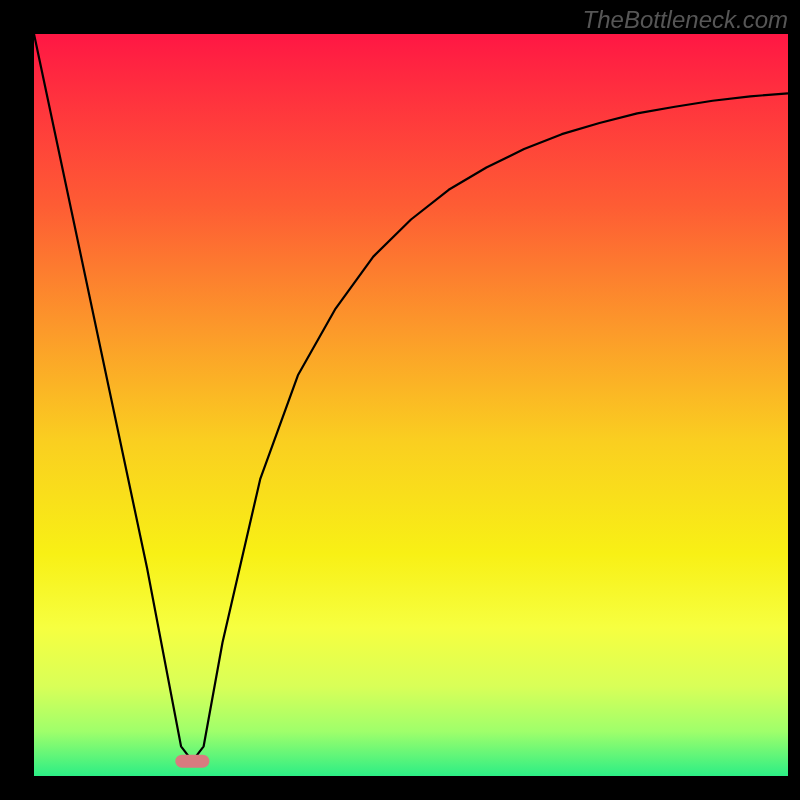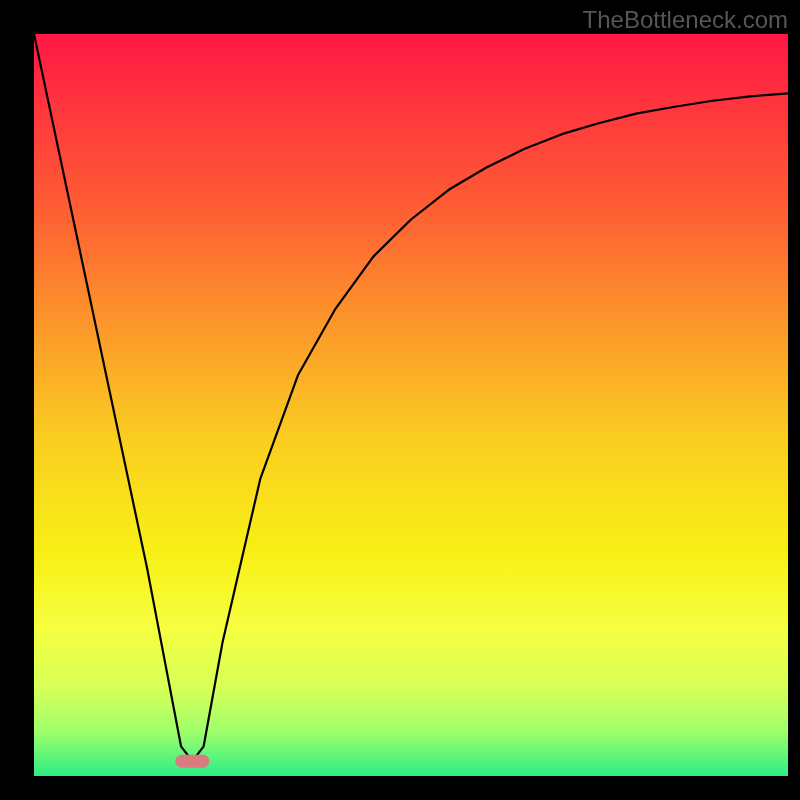--- a/index.html
+++ b/index.html
@@ -7,20 +7,21 @@
     padding: 0;
     width: 800px;
     height: 800px;
     background: #000;
     overflow: hidden;
   }
   .frame {
     position: relative;
     width: 800px;
     height: 564px;
+    font-style: italic;
   }
   .watermark {
     position: absolute;
     top: 6px;
     right: 12px;
     font-family: Arial, Helvetica, sans-serif;
     font-size: 24px;
     color: #565656;
     font-weight: 500;
     letter-spacing: 0px;

